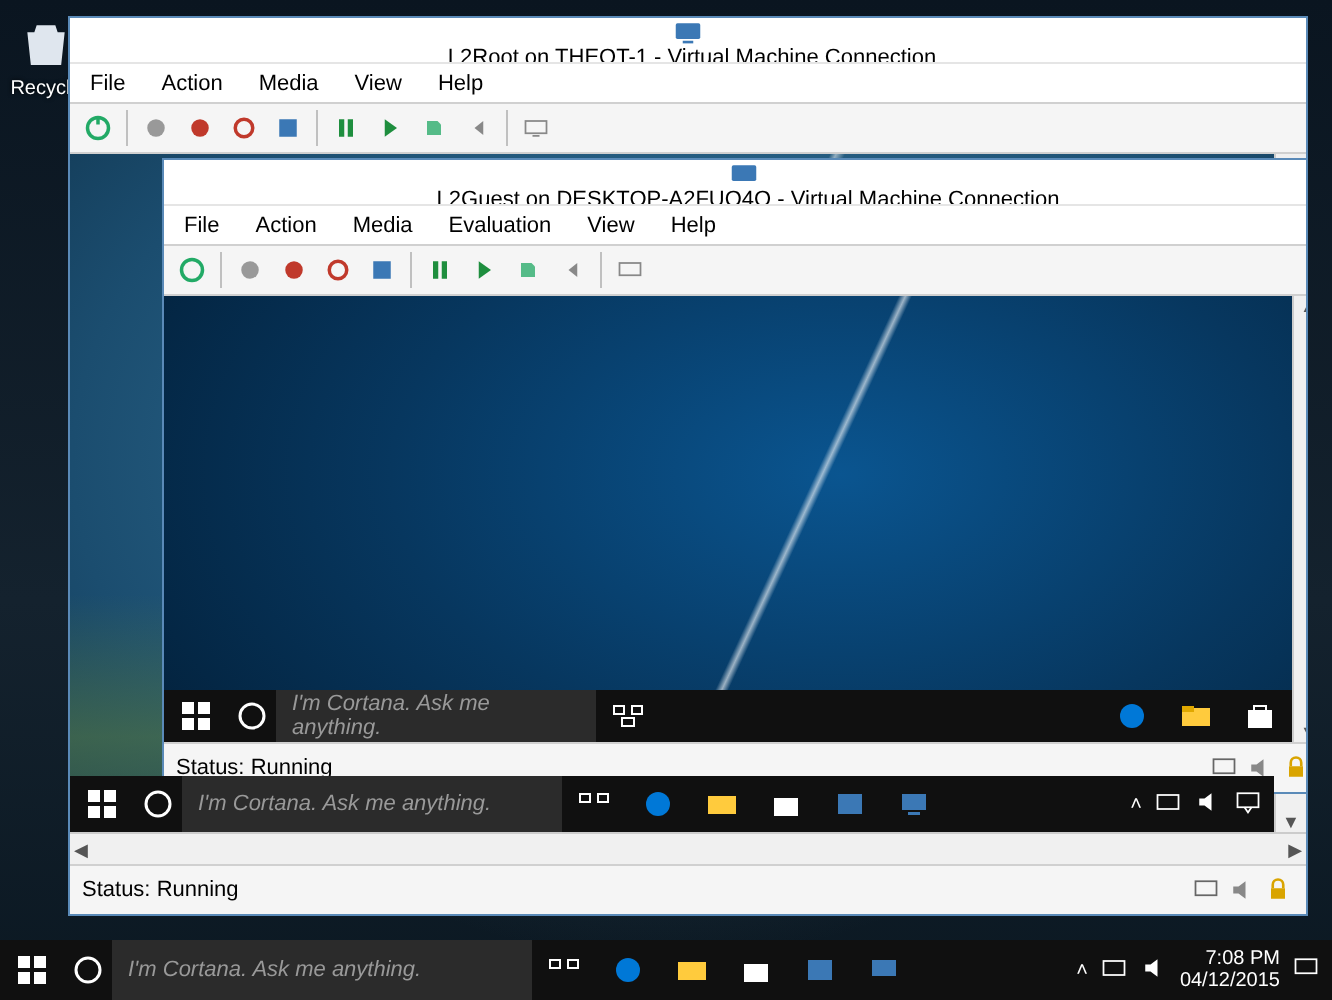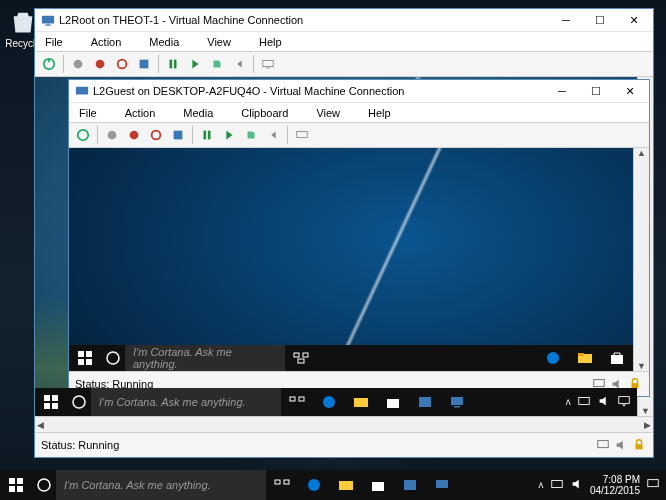--- a/index.html
+++ b/index.html
@@ -8,26 +8,26 @@
 
 .host-desktop { position: absolute; inset: 0; background: linear-gradient(135deg,#1a2f3a 0%,#0d1a24 100%); }
 .host-wall { position:absolute; inset:0; background:
   radial-gradient(400px 300px at 50% 60%, rgba(80,120,140,.35), transparent 60%),
   linear-gradient(180deg,#0a1520 0%,#14222e 60%,#0b1822 100%); }
 .recycle { position:absolute; top:8px; left:2px; color:#fff; font-size:10px; text-align:center; width:42px; text-shadow:0 0 2px #000; }
 .recycle svg { width:28px; height:28px; }
 
 
 .window { position:absolute; background:#fff; border:1px solid #5a8ab8; display:flex; flex-direction:column; }
-.titlebar { height:22px; background:#fff; display:flex; align-items:center; padding:0 2px 0 6px; font-size:11px; color:#000; }
+.titlebar { height:22px; background:#fff; display:flex; align-items:center; padding:0 2px 0 6px; font-size:11px; color:#000;flex-direction:column; }
 .titlebar .icon { width:14px; height:14px; margin-right:4px; display:flex; align-items:center; justify-content:center; }
 .titlebar .spacer { flex:1; }
 .winbtn { width:34px; height:20px; display:flex; align-items:center; justify-content:center; color:#000; font-size:11px; }
 
-.menubar { height:20px; background:#fff; display:flex; align-items:center; padding:0 4px; gap:16px; font-size:11px; color:#000; border-top:1px solid #e5e5e5; }
+.menubar { height:20px; background:#fff; display:flex; align-items:center; padding:0 4px; gap:6px; font-size:11px; color:#000; border-top:1px solid #e5e5e5; }
 .menubar span { padding:2px 6px; }
 
 .toolbar { height:26px; background:#f5f5f5; display:flex; align-items:center; padding:0 4px; gap:2px; border-top:1px solid #d0d0d0; border-bottom:1px solid #d0d0d0;}
 .tbtn { width:20px; height:20px; display:flex; align-items:center; justify-content:center; border-radius:2px; }
 .tsep { width:1px; height:18px; background:#c0c0c0; margin:0 2px; }
 
 .content { flex:1; background:#163858; position:relative; overflow:hidden; display:flex; }
 .content .scroll { width:16px; background:#f0f0f0; border-left:1px solid #ccc; display:flex; flex-direction:column; justify-content:space-between; align-items:center; font-size:9px; color:#555;}
 .content .canvas { flex:1; position:relative; }
 
@@ -155,38 +155,38 @@
     </div>
 
     <div class="content">
       <div class="canvas">
         <div class="outer-wall"></div>
         <div class="watermark">
           <div>Windows 10 Enterprise Ir</div>
           <div>Evaluation copy</div>
         </div>
 
-        <div class="window" style="left:33px; top:2px; width:582px; height:318px;justify-content:space-between;">
+        <div class="window" style="left:46px; top:2px; width:582px; height:318px;justify-content:space-between;">
           <div class="titlebar">
             <span class="icon">
                 <svg viewBox="0 0 16 16">
                   <rect x="1" y="3" width="14" height="9" fill="#3b78b5" rx="1"></rect>
                 </svg>
               </span>
             <span>L2Guest on DESKTOP-A2FUQ4O - Virtual Machine Connection</span>
             <span class="spacer"></span>
             <div class="winbtn">─</div>
             <div class="winbtn">☐</div>
             <div class="winbtn close">✕</div>
           </div>
           <div class="menubar">
             <span>File</span>
             <span>Action</span>
             <span>Media</span>
-            <span>Clipboard</span>
+            <span>Evaluation</span>
             <span>View</span>
             <span>Help</span>
           </div>
           <div class="toolbar">
             <div class="tbtn">
                 <svg viewBox="0 0 16 16">
                   <circle cx="8" cy="8" r="6" fill="none" stroke="#2a6" stroke-width="2"></circle>
                 </svg>
               </div>
             <div class="tsep"></div>

